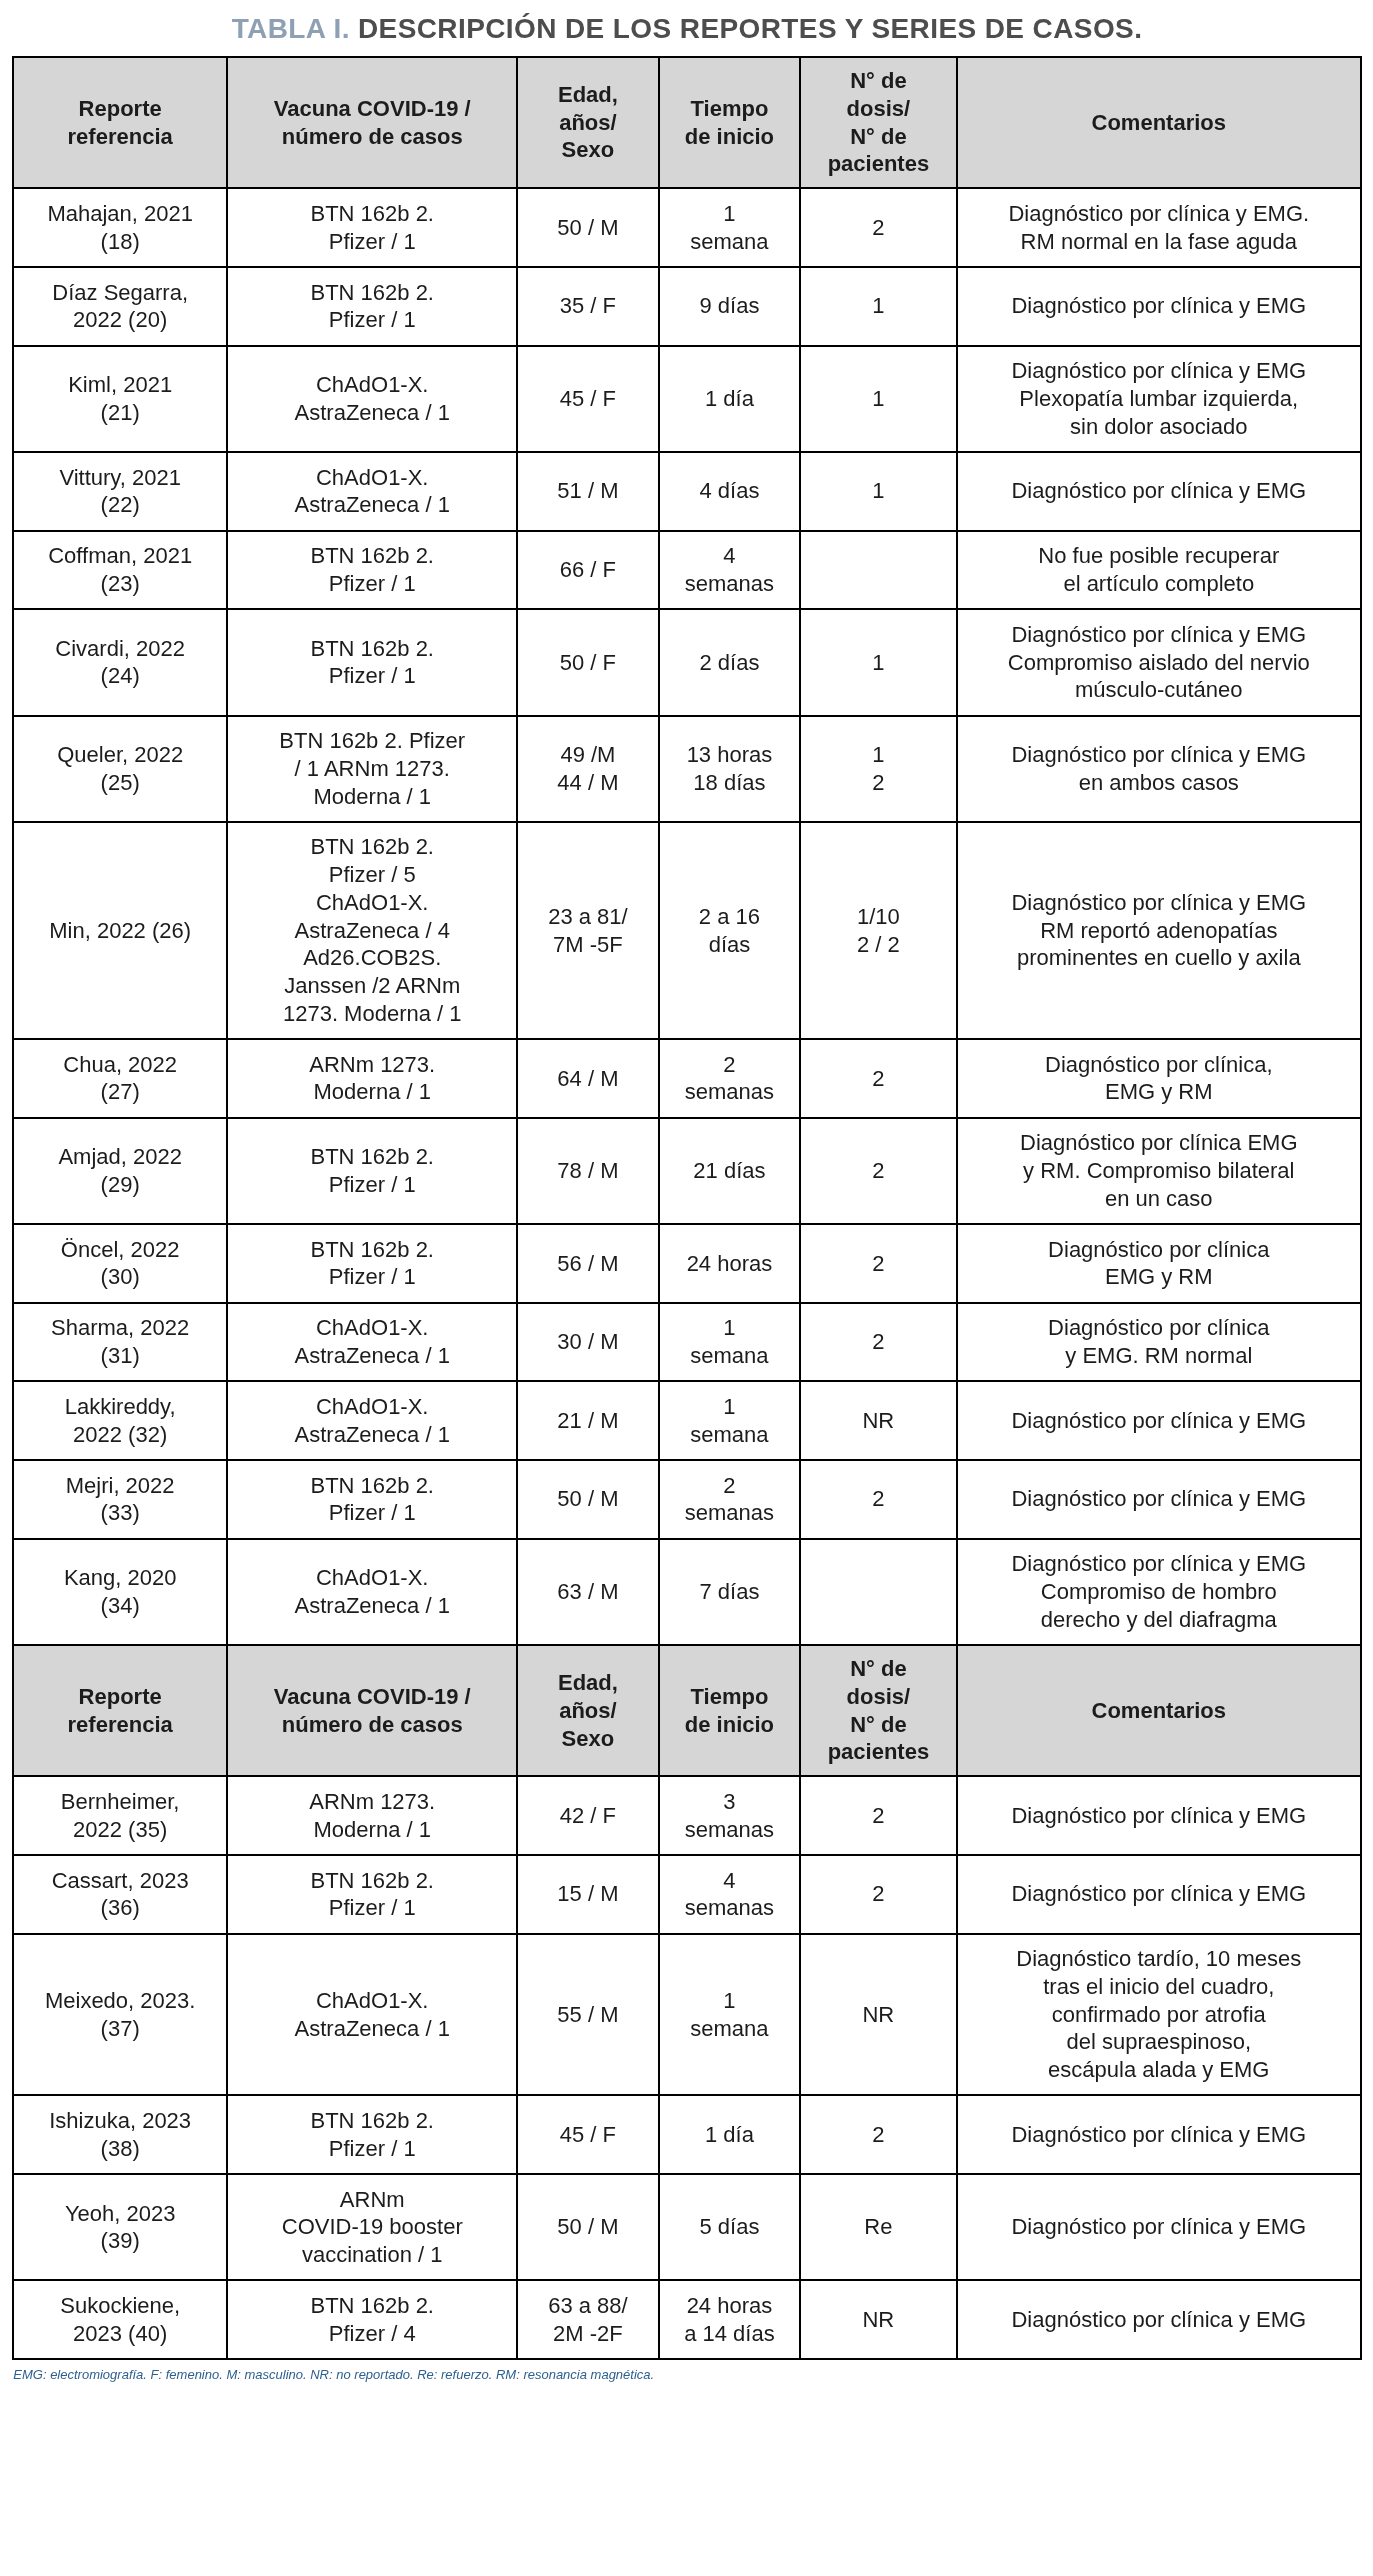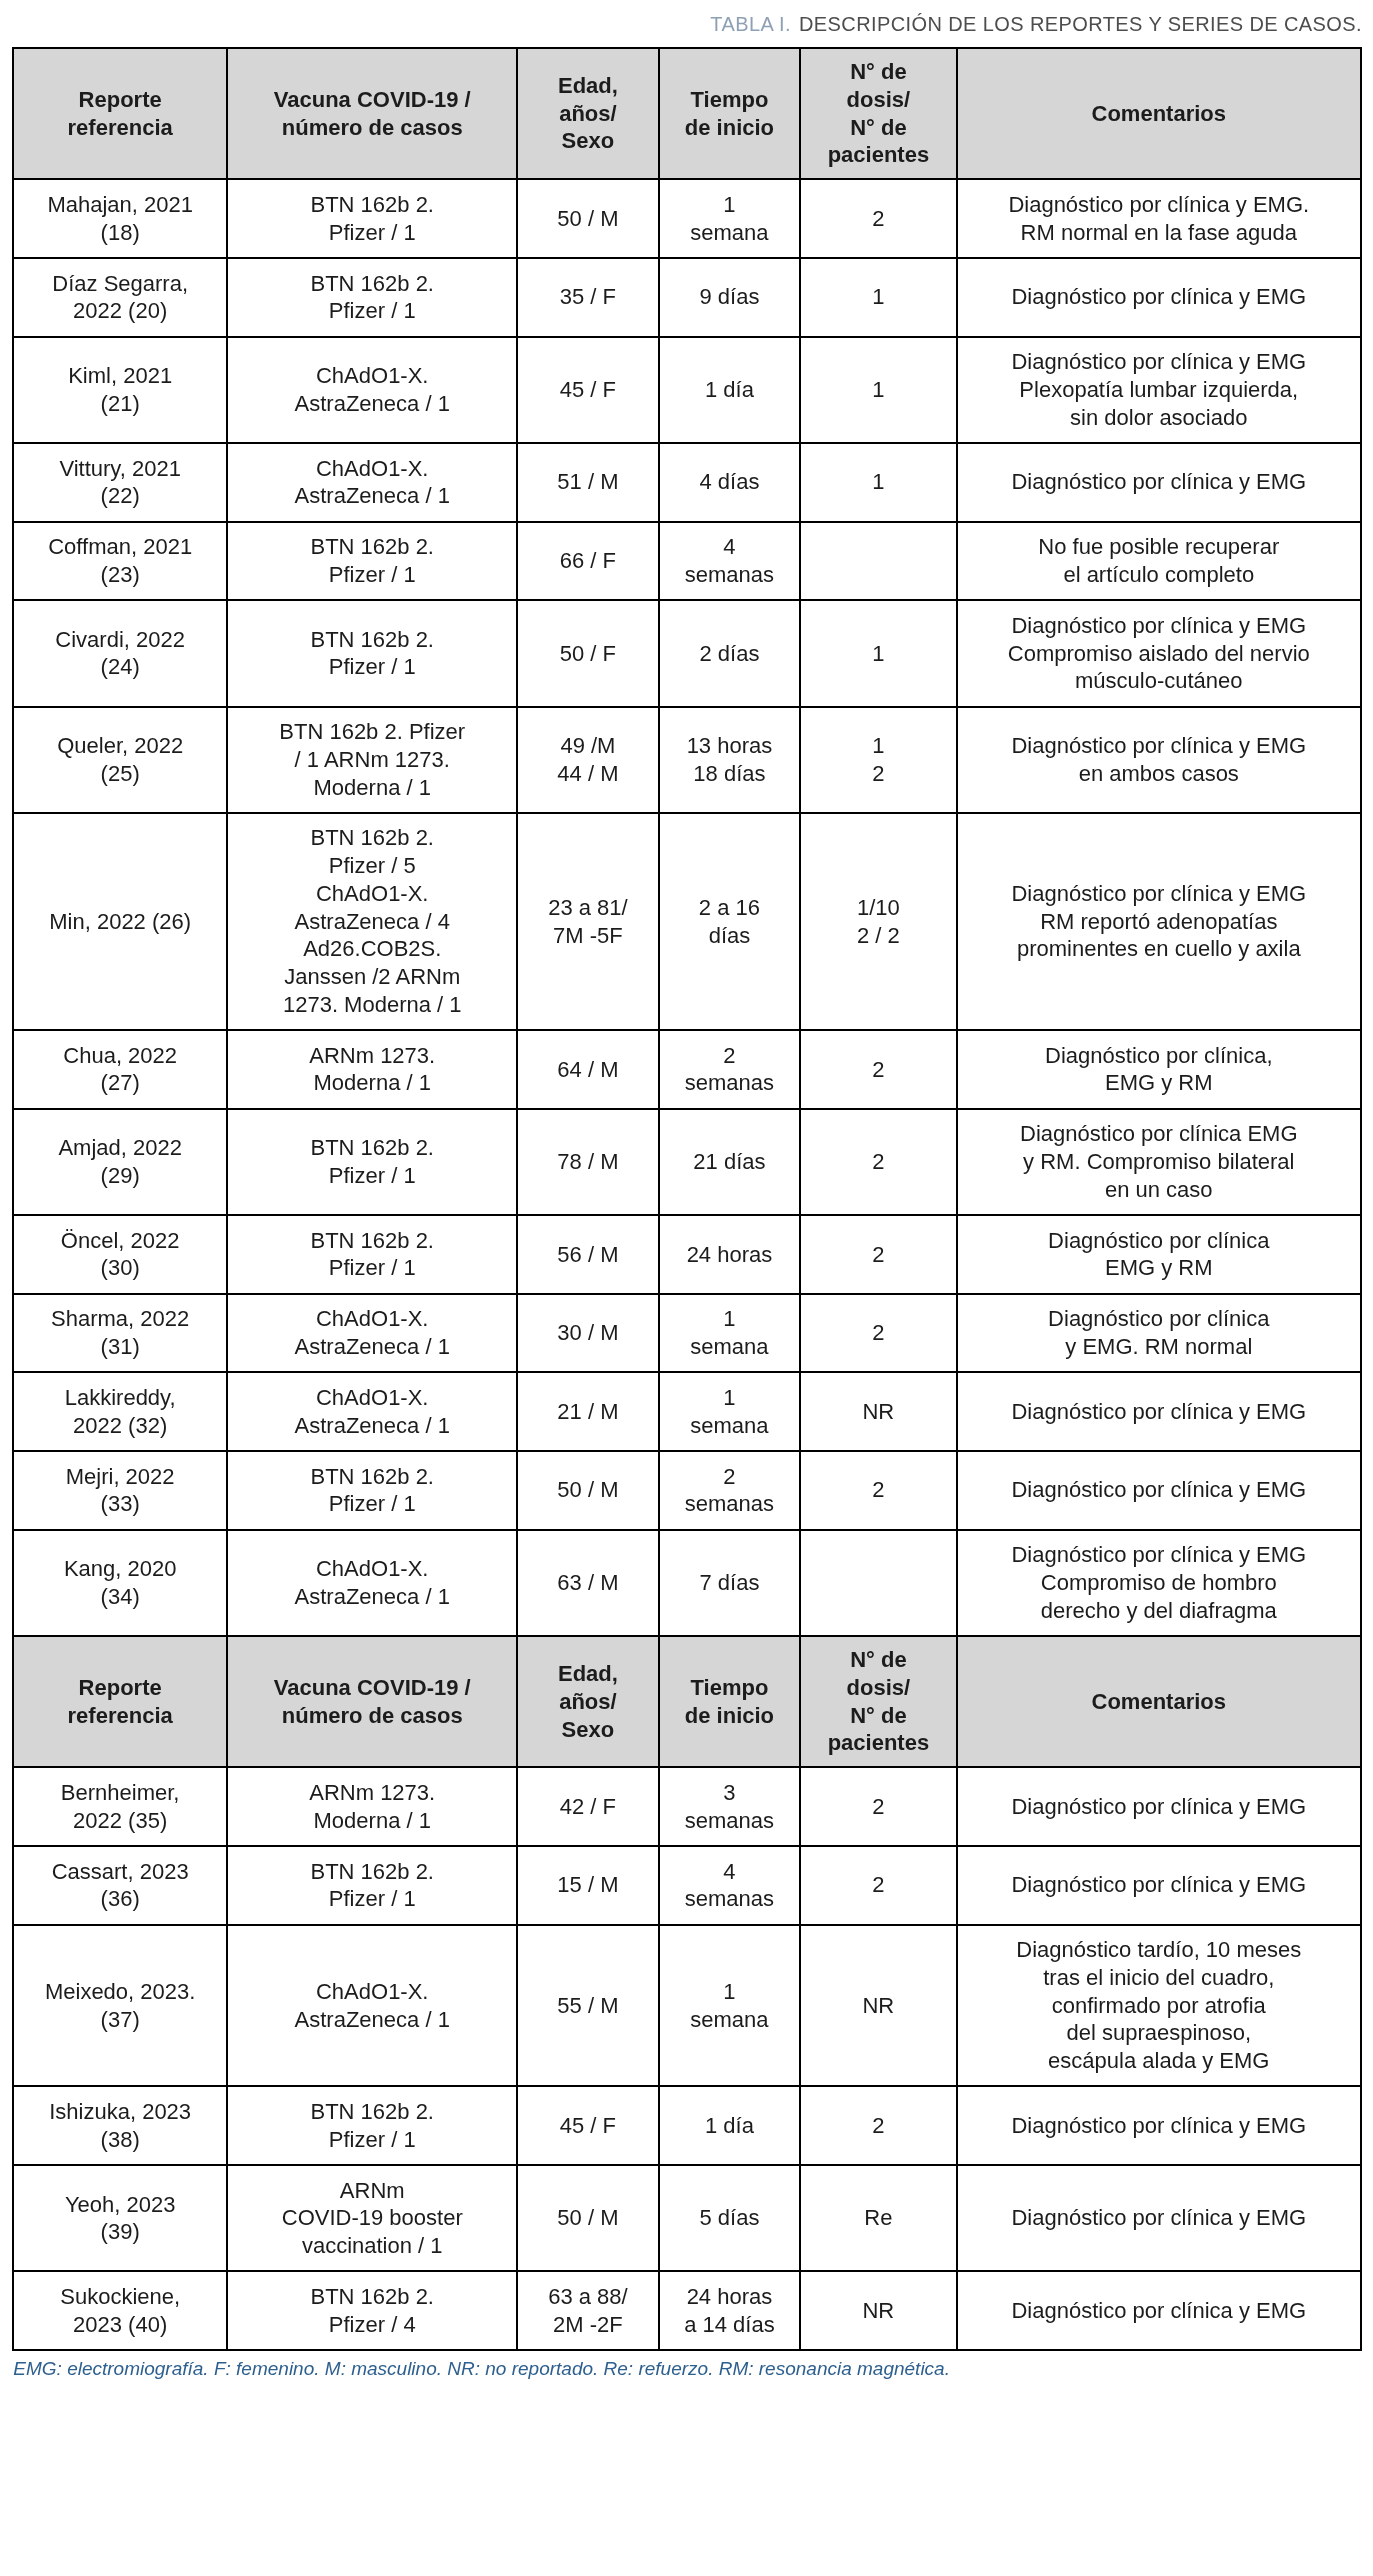--- a/index.html
+++ b/index.html
@@ -16,23 +16,23 @@
     font-family:"Liberation Sans","DejaVu Sans",sans-serif;
     color:#1c1c1c;
   }
   .page{
     width:1374px;
     min-height:2576px;
     padding:8px 12px 6.6px 12px;
     background:#ffffff;
   }
   .table-title{
-    text-align:right;
-    font-size:20px;
-    font-weight:normal;
+    text-align:center;
+    font-size:28px;
+    font-weight:bold;
     letter-spacing:0.4px;
     color:var(--title-text);
     margin:5.3px 0 10.6px 0;
   }
   .table-title-label{
     color:var(--title-label);
     margin-right:8px;
   }
   table.cases-table{
     width:100%;
@@ -55,21 +55,21 @@
     background:var(--header-bg);
     font-weight:bold;
     padding:9.3px 5.3px;
   }
   .cases-table tr.header-row th{
     border-top-width:2.6px;
     border-bottom-width:2.6px;
   }
   .footnote{
     font-style:italic;
-    font-size:19px;
+    font-size:13px;
     color:var(--footnote);
     margin:6.6px 1.3px 0 1.3px;
   }
 </style>
 </head>
 <body>
 
 <div class="page">
 
   <div class="table-title">

